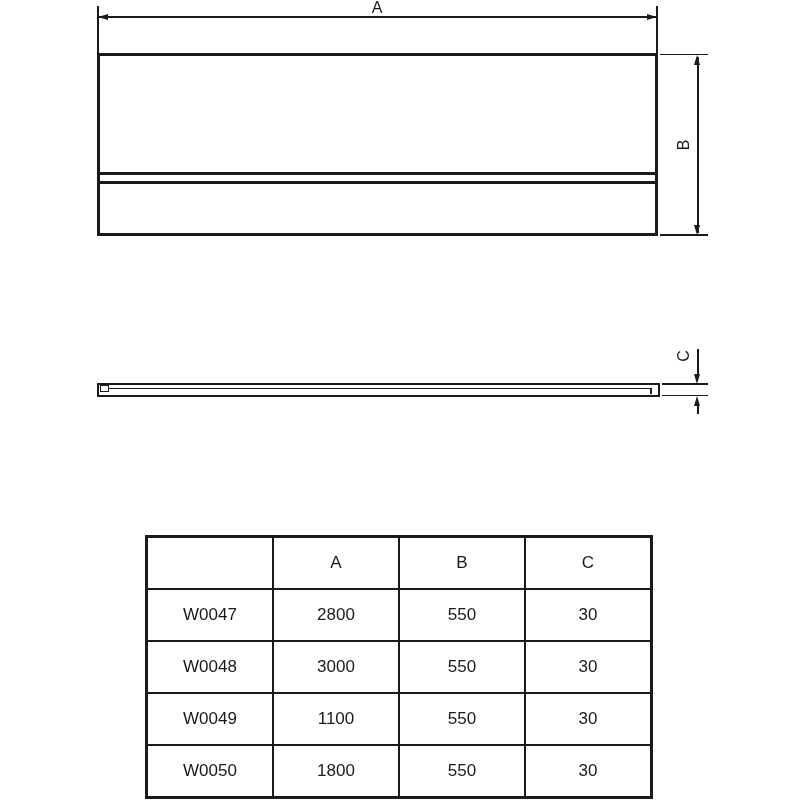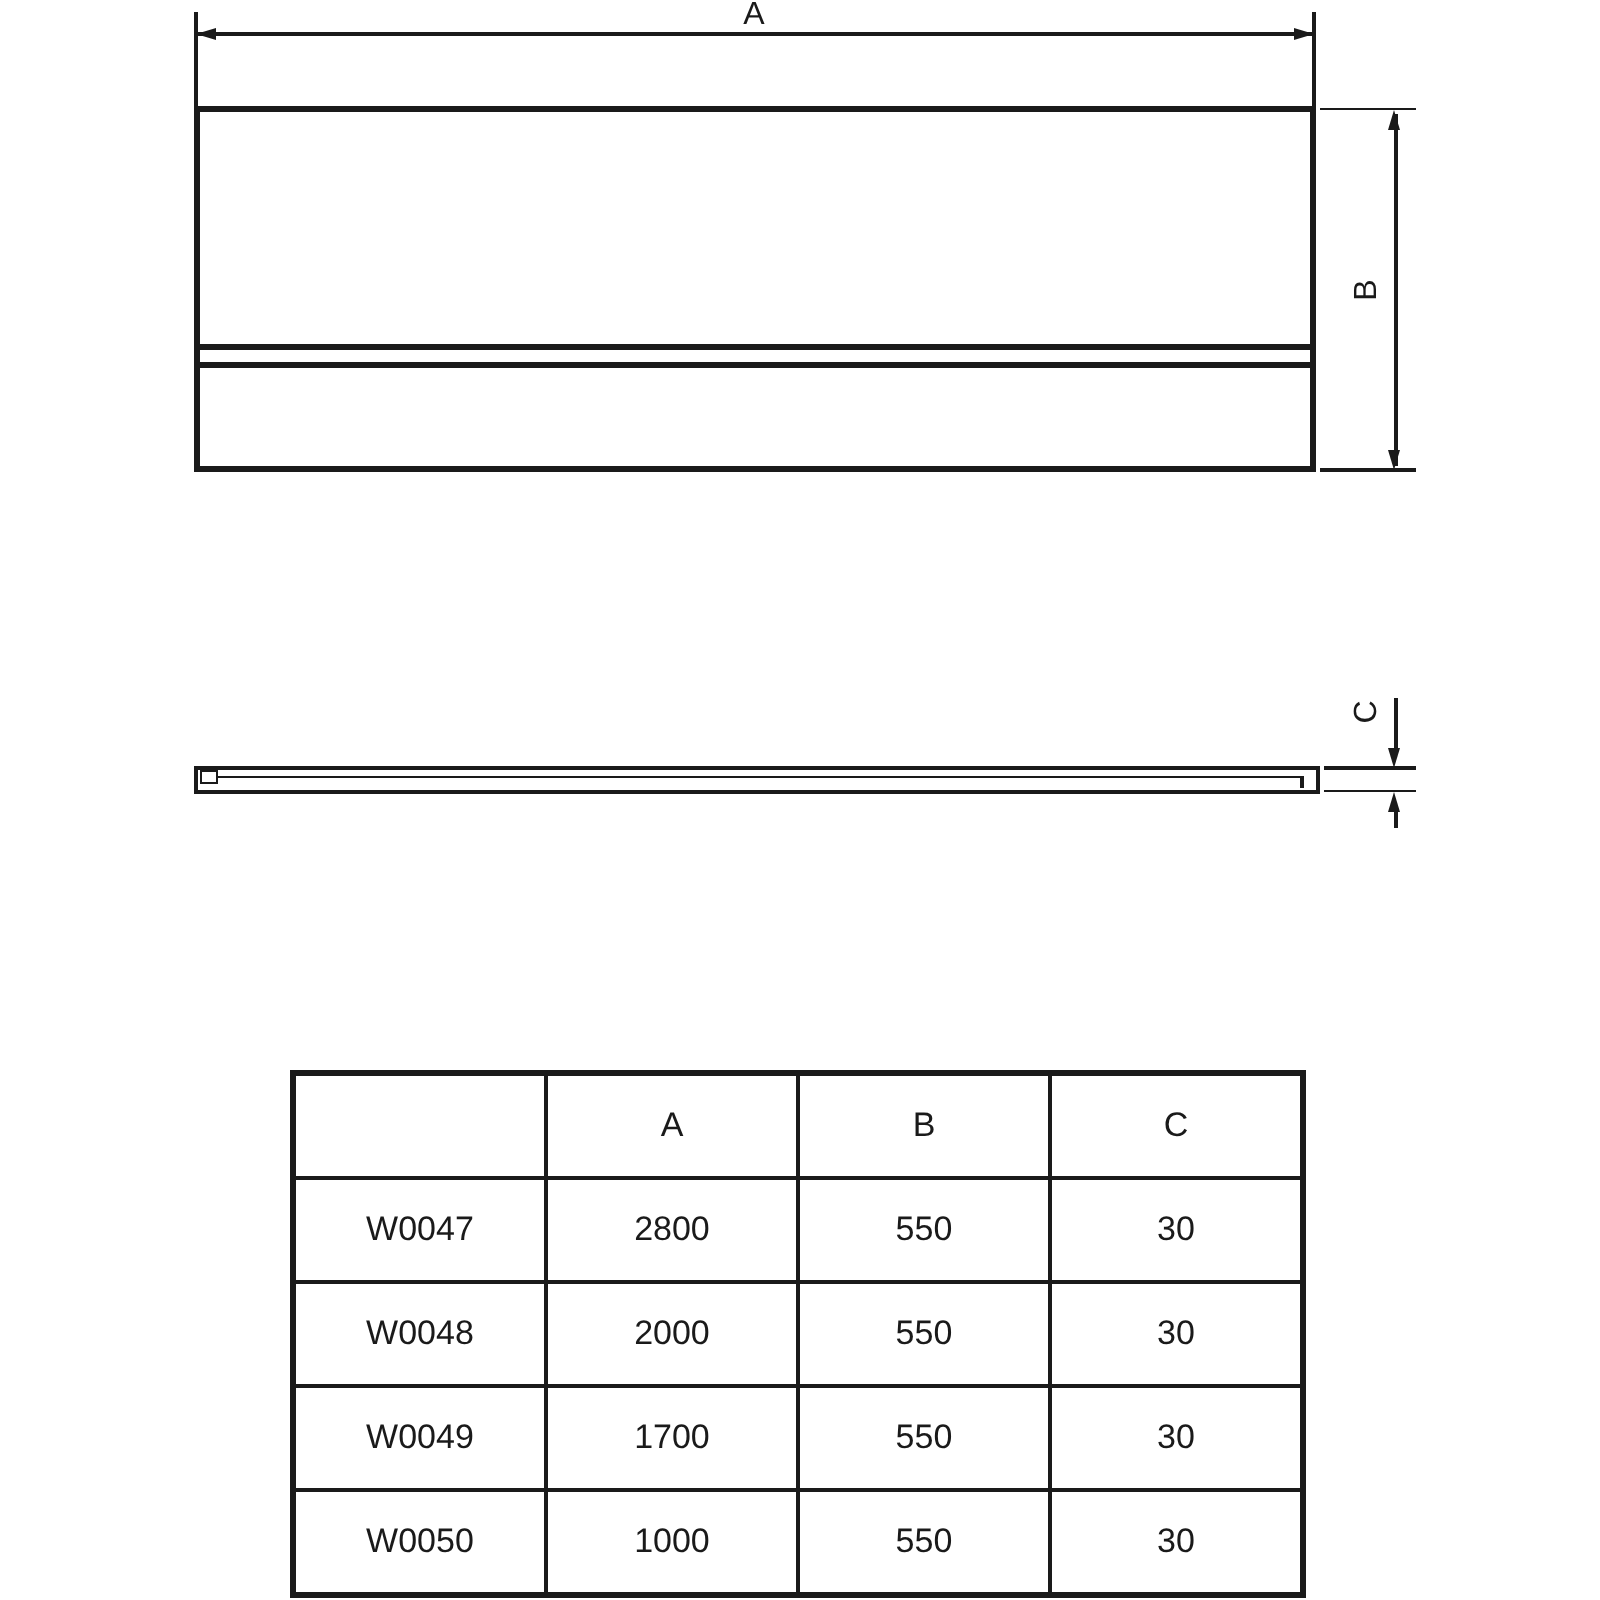--- a/index.html
+++ b/index.html
@@ -121,32 +121,32 @@
         <td>C</td>
       </tr>
       <tr>
         <td>W0047</td>
         <td>2800</td>
         <td>550</td>
         <td>30</td>
       </tr>
       <tr>
         <td>W0048</td>
-        <td>2000</td>
+        <td>3000</td>
         <td>550</td>
         <td>30</td>
       </tr>
       <tr>
         <td>W0049</td>
-        <td>1700</td>
+        <td>1100</td>
         <td>550</td>
         <td>30</td>
       </tr>
       <tr>
         <td>W0050</td>
-        <td>1000</td>
+        <td>1800</td>
         <td>550</td>
         <td>30</td>
       </tr>
     </tbody>
   </table>
 
 </div>
 
 </body></html>

